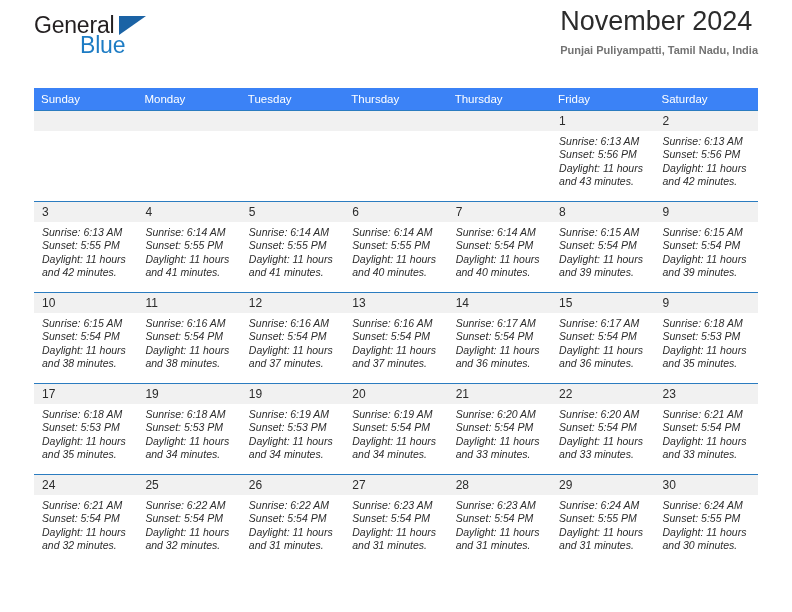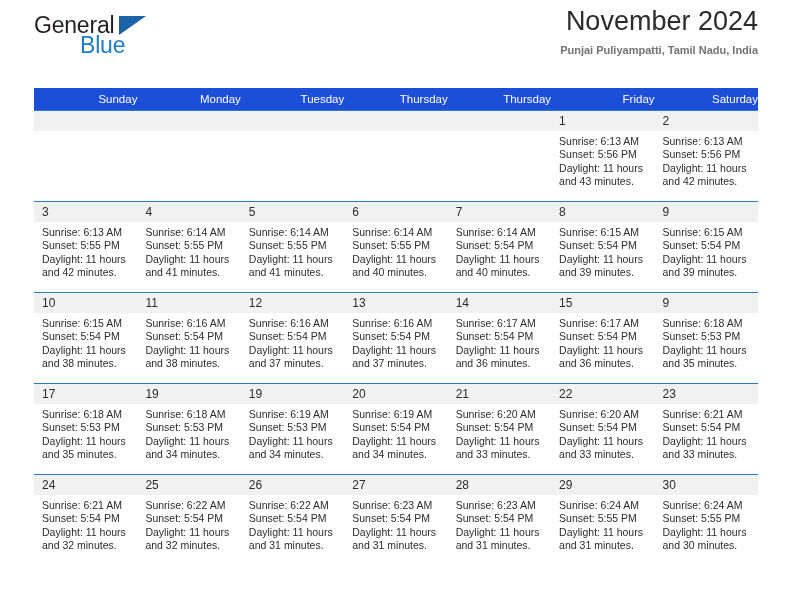--- a/index.html
+++ b/index.html
@@ -57,21 +57,20 @@
   .brand-flag {
     position: absolute;
     left: 85px;
     top: 2px;
     width: 0;
     height: 0;
     border-left: 27px solid #1b63a5;
     border-bottom: 19px solid transparent;
   }
   .title-block {
-    text-align: right;
     margin-top: 6px;
   }
   .month-title {
     font-size: 27px;
     font-weight: normal;
     color: #2b2b2b;
     line-height: 1.15;
     margin: 0;
   }
   .location-subtitle {
@@ -82,25 +81,25 @@
     font-weight: bold;
   }
 
   
   .calendar {
     width: 724px;
     border-collapse: collapse;
     table-layout: fixed;
   }
   .calendar th {
-    background: #1d4ed8;
+    background: #3b82f6;
     color: #ffffff;
     font-size: 11.5px;
     font-weight: normal;
-    text-align: right;
+    text-align: left;
     padding: 5px 0 5px 7px;
     height: 19px;
     box-sizing: border-box;
   }
   .calendar td {
     width: 103.43px;
     height: 90px;
     vertical-align: top;
     padding: 0;
     border-top: 1px solid #2b7cc0;
@@ -124,20 +123,21 @@
     line-height: 14px;
   }
   .daycell.empty .daynum {
     background: #f1f1f1;
   }
   .details {
     padding: 4px 6px 0 8px;
     font-size: 10.5px;
     line-height: 13.4px;
     color: #2c2c2c;
+    font-style: italic;
   }
   .details div {
     white-space: nowrap;
   }
   .details .daylight-line {
     white-space: normal;
   }
 </style>
 </head>
 <body>

